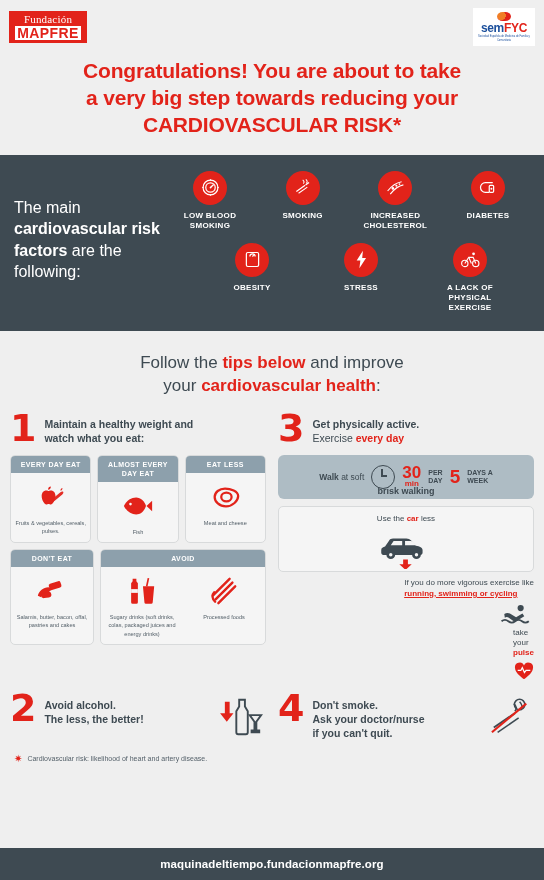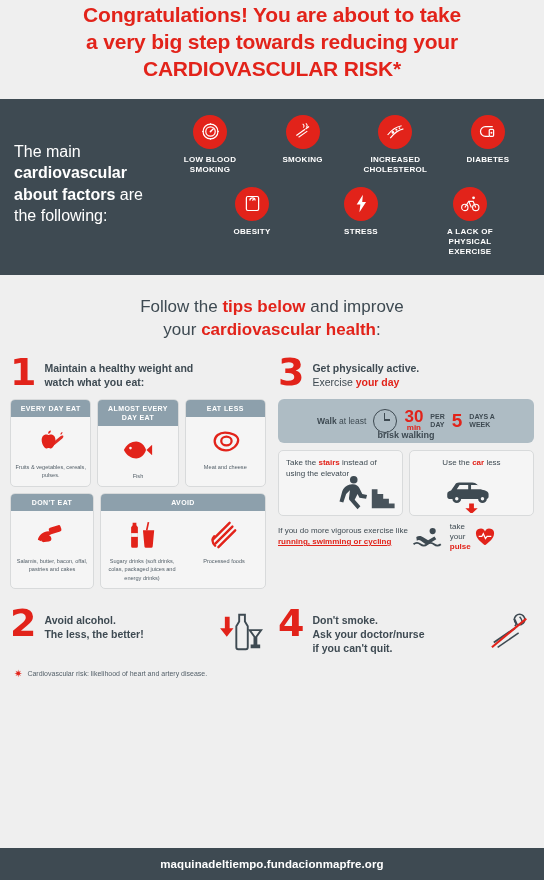--- a/index.html
+++ b/index.html
@@ -120,21 +120,21 @@
     font-size:9px;font-weight:bold;margin-top:19px;
   }
   .ex-row{display:flex;gap:6px;margin-bottom:6px;}
   .excard{
     flex:1;background:#F5F5F5;border:1px solid #D8DADB;border-radius:5px;
     padding:6px 7px;position:relative;height:66px;box-sizing:border-box;
   }
   .excard .etext{color:#3E4A52;font-size:8px;line-height:1.38;}
   .excard .etext .hl{color:#E2231A;font-weight:bold;}
   .excard.center .etext{text-align:center;}
-  .vig{display:flex;align-items:center;gap:4px;}
+  .vig{display:flex;align-items:flex-end;gap:4px;flex-direction:column;}
   .vig .vtext{font-size:8px;line-height:1.35;color:#3E4A52;}
   .vig .vtext .hl{color:#E2231A;font-weight:bold;text-decoration:underline;}
   .vig .take{font-size:8px;line-height:1.25;color:#3E4A52;}
   .vig .take .hl{color:#E2231A;font-weight:bold;}
 
   
   .tips-bottom{display:flex;padding:14px 10px 0;}
   .btip{width:50%;display:flex;align-items:flex-start;gap:8px;box-sizing:border-box;}
   .btip .txt{color:#3E4A52;font-size:10.5px;font-weight:bold;line-height:1.34;padding-top:4px;flex:1;}
   .btip .bicon{width:46px;height:46px;display:flex;align-items:center;justify-content:center;flex:none;}
@@ -148,29 +148,40 @@
     position:absolute;left:0;right:0;bottom:0;height:32px;background:#3E4A52;
     display:flex;align-items:center;justify-content:center;
   }
   .footer span{color:#fff;font-size:11.5px;font-weight:bold;letter-spacing:.1px;}
 </style>
 </head>
 <body>
 
 <div class="page">
 
+  <div class="topbar">
+    <div class="logo-mapfre">
+      <div class="l1">Fundación</div>
+      <div class="l2">MAPFRE</div>
+    </div>
+    <div class="logo-semfyc">
+      <div class="semfyc-mark"></div>
+      <div class="semfyc-word"><span class="s1">sem</span><span class="s2">FYC</span></div>
+      <div class="semfyc-sub">Sociedad Española de Medicina de Familia y Comunitaria</div>
+    </div>
+  </div>
 
   <div class="headline">
     <div>Congratulations! You are about to take</div>
     <div>a very big step towards reducing your</div>
     <div>CARDIOVASCULAR RISK*</div>
   </div>
 
   <div class="riskband">
-    <div class="risk-lead"><span>The main </span><b>cardiovascular about factors</b><span> are the following:</span></div>
+    <div class="risk-lead"><span>The main </span><b>cardiovascular risk factors</b><span> are the following:</span></div>
     <div class="risk-grid">
       <div class="risk-row r1">
 
         <div class="risk-item">
           <div class="risk-circle">
             <svg width="21" height="21" viewBox="0 0 24 24" fill="none" stroke="#fff" stroke-width="1.4">
               <circle cx="12" cy="12" r="8.5"></circle>
                 <circle cx="12" cy="12" r="5.4"></circle>
               <line x1="12" y1="12" x2="15.6" y2="8.6" stroke-width="1.6"></line>
               <circle cx="12" cy="12" r="1" fill="#fff" stroke="none"></circle>
@@ -359,49 +370,41 @@
           </div>
         </div>
       </div>
     </div>
 
     <div class="col right">
       <div class="tip-head">
         <div class="tip-num">3</div>
         <div class="tip-title">
           <div>Get physically active.</div>
-          <div class="reg"><span>Exercise </span><span class="hl" style="font-weight:bold">your day</span></div>
+          <div class="reg"><span>Exercise </span><span class="hl" style="font-weight:bold">every day</span></div>
         </div>
       </div>
 
       <div class="walkbar">
-        <div class="walk-at"><span>Walk</span><span class="reg"> at least</span></div>
+        <div class="walk-at"><span>Walk</span><span class="reg"> at soft</span></div>
         <div class="clock"></div>
         <div class="big30"><span>30</span><span class="min">min</span></div>
         <div class="perday">
             <div>PER</div>
             <div>DAY</div>
           </div>
         <div class="big5">5</div>
         <div class="daysweek">
             <div>DAYS A</div>
             <div>WEEK</div>
           </div>
         <div class="brisk">brisk walking</div>
       </div>
 
       <div class="ex-row">
-        <div class="excard">
-          <div class="etext"><span>Take the </span><span class="hl">stairs</span><span> instead of using the elevator</span></div>
-          <svg style="position:absolute;right:5px;bottom:3px" width="58" height="38" viewBox="0 0 60 40" fill="#3E4A52">
-            <path d="M34 16h6v5h6v5h6v5h6v5H34z" opacity=".95"></path>
-            <circle cx="15" cy="6" r="4"></circle>
-            <path d="M12 11c4-1 8 1 9 4l3 6 5 1-1 4-7-1-2-4-3 6 6 7-3 3-8-9c-1-1-1-2-1-3l1-8-4 4-3 9-4-1 3-11c1-3 4-6 8-7z"></path>
-          </svg>
-        </div>
         <div class="excard center">
           <div class="etext"><span>Use the </span><span class="hl">car</span><span> less</span></div>
           <svg style="position:absolute;left:50%;transform:translateX(-50%);bottom:2px" width="62" height="40" viewBox="0 0 64 42">
             <path d="M6 22c0-2 2-3 4-3.5l4-6c1-1.6 2.4-2.5 4.4-2.5h14c2 0 3.6.8 5 2.2l5 5.3c4 .6 7 2 7 4.5v3c0 1.2-1 2.2-2.2 2.2H8.2C7 27.2 6 26.2 6 25z" fill="#3E4A52"></path>
             <path d="M16 17l3-4.5h9V17zM31 12.5h6c1.2 0 2 .4 2.8 1.2l3 3.3H31z" fill="#F5F5F5"></path>
             <circle cx="16" cy="27" r="4.6" fill="#3E4A52"></circle>
               <circle cx="16" cy="27" r="1.8" fill="#F5F5F5"></circle>
             <circle cx="43" cy="27" r="4.6" fill="#3E4A52"></circle>
               <circle cx="43" cy="27" r="1.8" fill="#F5F5F5"></circle>
             <path d="M29 32h5v5h4l-6.5 6-6.5-6h4z" fill="#E2231A"></path>

